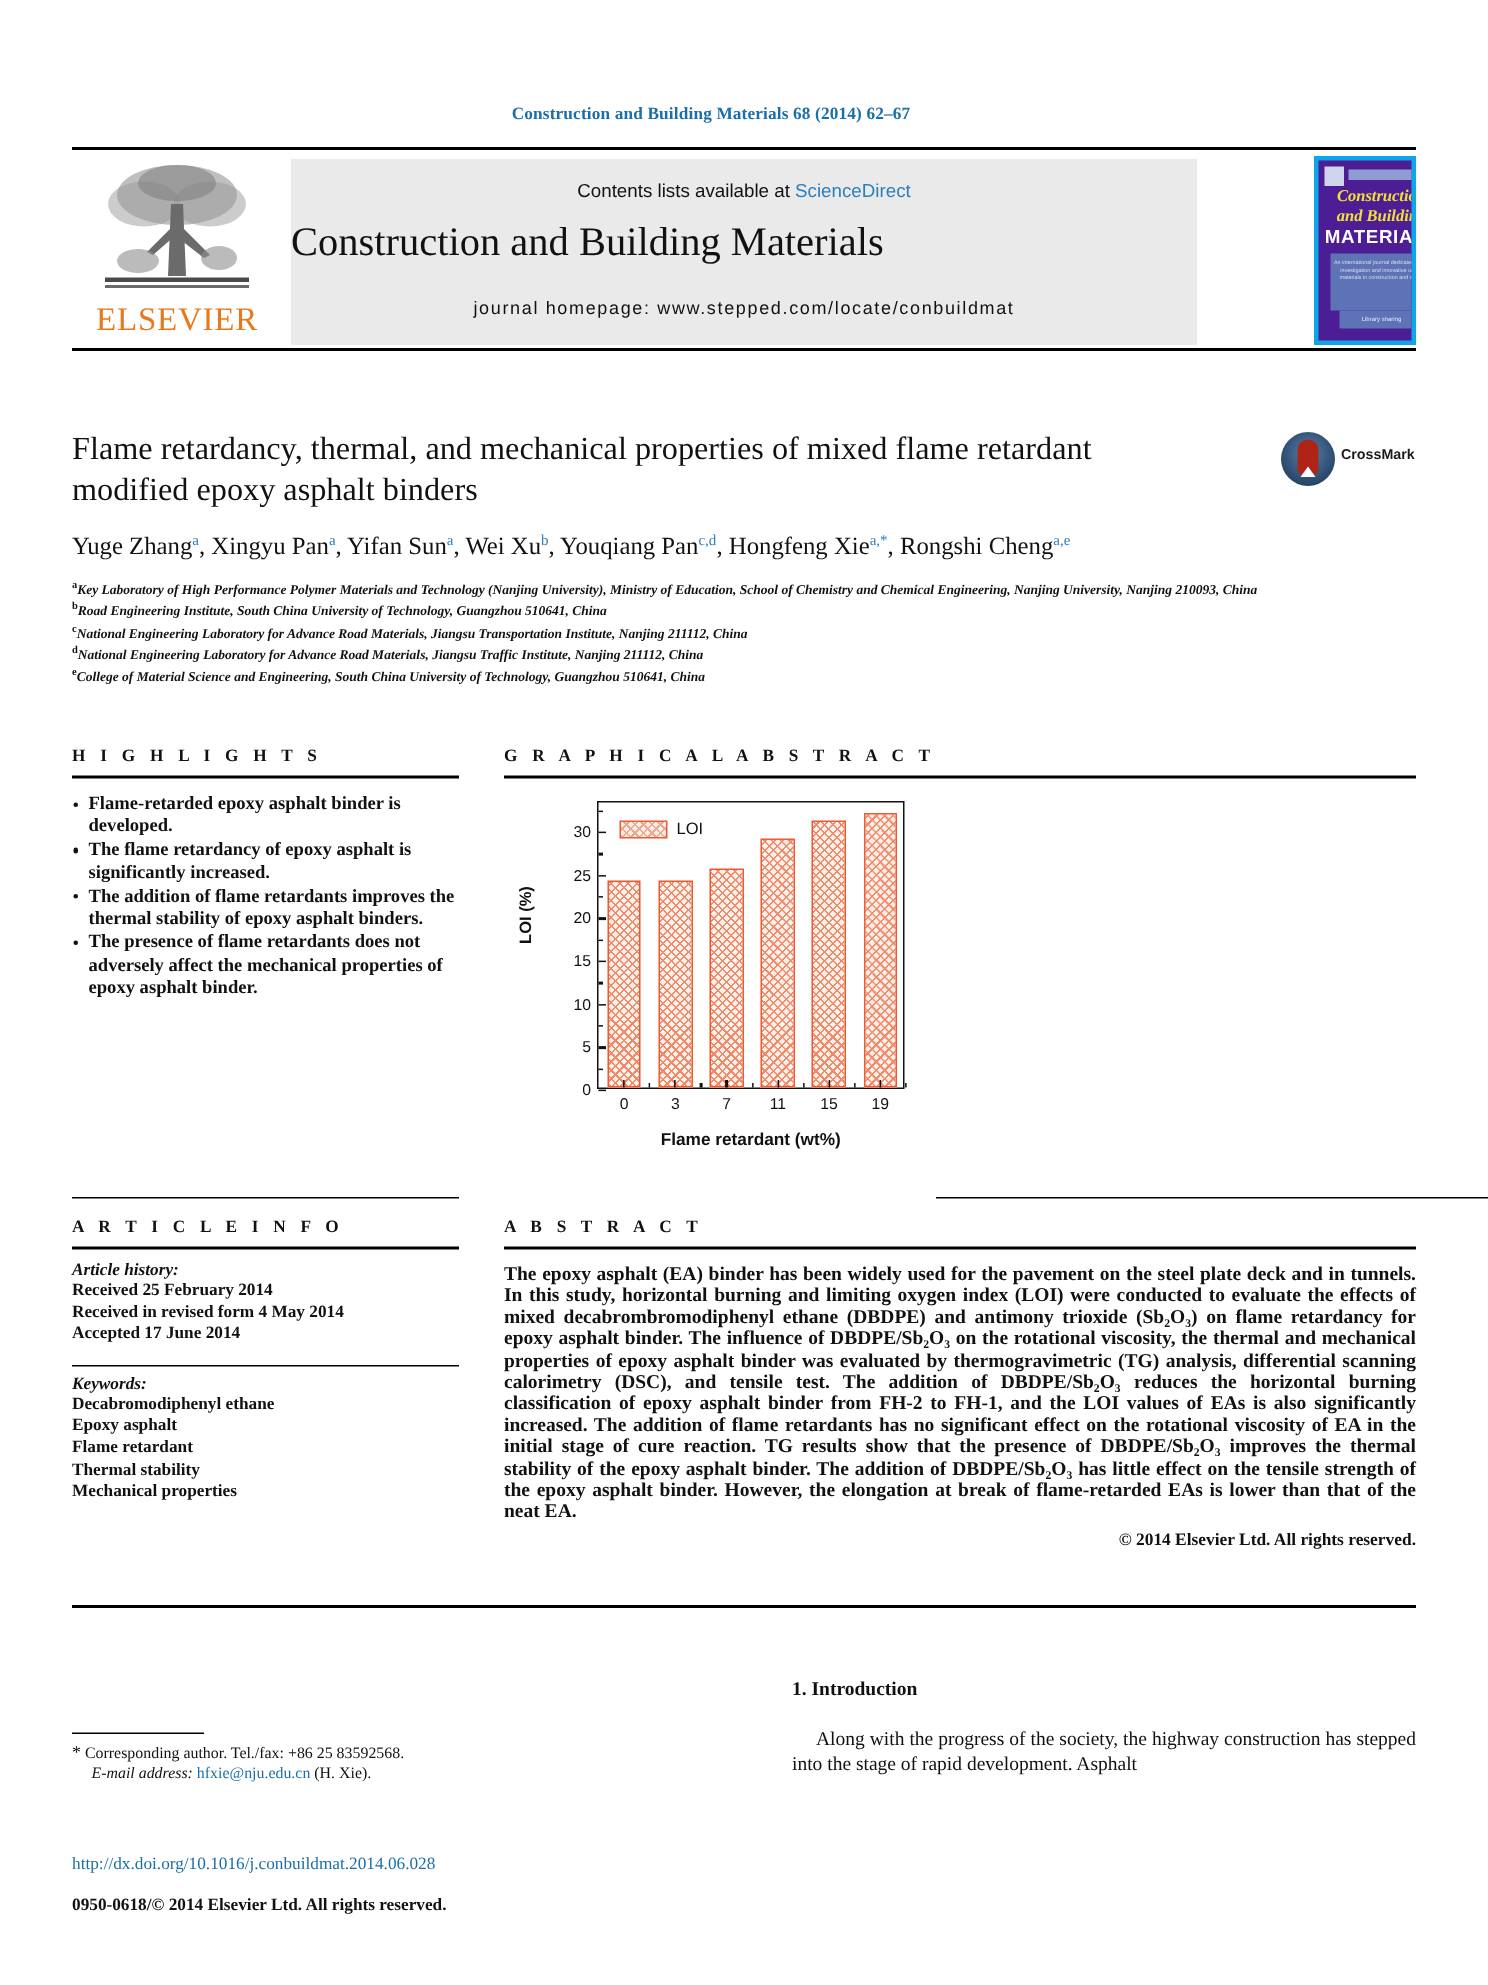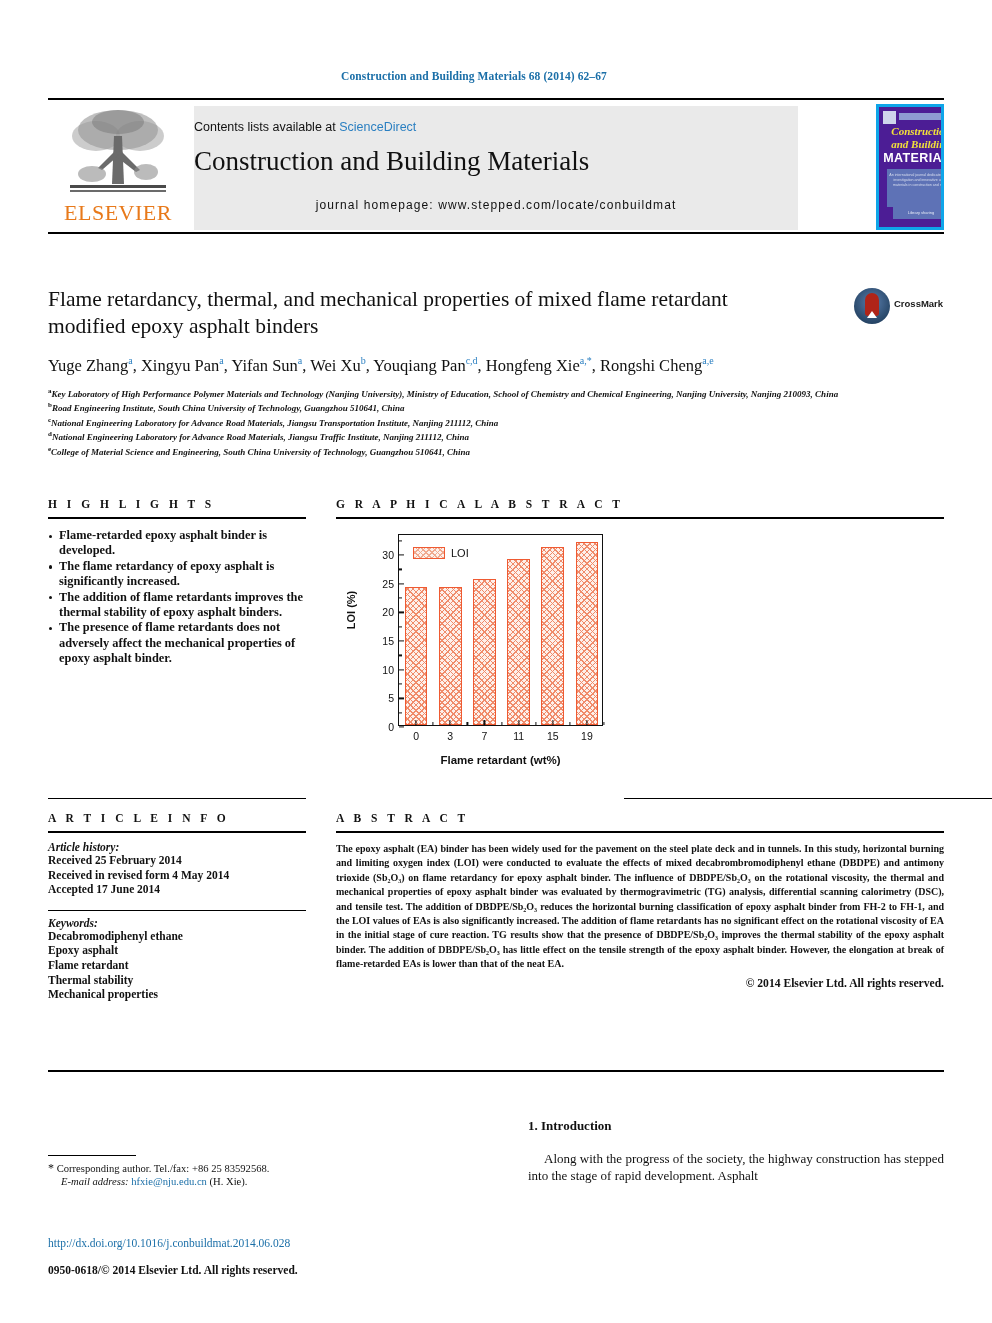--- a/index.html
+++ b/index.html
@@ -39,21 +39,21 @@
   .elsevier .word{
     position:absolute;left:0;top:96px;width:140px;text-align:center;
     color:#e8791a;font-family:"Liberation Serif",serif;
     font-size:22px;letter-spacing:0.5px;
   }
   .jbox{
     position:absolute;left:146px;top:6px;width:604px;height:124px;
     background:#eaeaea;
   }
   .contents{
-    position:absolute;left:0;top:14px;width:604px;text-align:left;
+    position:absolute;left:0;top:14px;width:604px;text-align:center;
     font-family:"Liberation Sans",sans-serif;font-size:12.5px;color:#111;
   }
   .contents a{color:#2a7fc1;text-decoration:none;}
   .jtitle{
     position:absolute;left:0;top:40px;width:604px;text-align:left;
     font-family:"Liberation Serif",serif;font-size:27px;color:#111;
   }
   .jhome{
     position:absolute;left:0;top:92px;width:604px;text-align:center;
     font-family:"Liberation Sans",sans-serif;font-size:12px;color:#111;
@@ -180,21 +180,21 @@
 
   
   .band2{position:absolute;left:48px;top:812px;width:896px;}
   .ai-label{font-family:"Liberation Serif",serif;font-style:italic;font-weight:bold;font-size:11.5px;color:#111;}
   .ai-line{font-family:"Liberation Serif",serif;font-weight:bold;font-size:11.5px;line-height:14.6px;color:#111;}
   .ai-rule{margin:13px 0 6px 0;border-top:1px solid #000;width:258px;}
   .kw-line{font-family:"Liberation Serif",serif;font-weight:bold;font-size:11.5px;line-height:14.6px;color:#111;}
 
   .abstract{
     margin-top:9px;width:608px;
-    font-family:"Liberation Serif",serif;font-weight:bold;font-size:10px;line-height:14.4px;
+    font-family:"Liberation Serif",serif;font-weight:bold;font-size:13px;line-height:14.4px;
     text-align:justify;color:#111;
   }
   .copyright{
     margin-top:5px;width:608px;text-align:right;
     font-family:"Liberation Serif",serif;font-weight:bold;font-size:11.6px;color:#111;
   }
   .band2-bottom{position:absolute;left:0;top:258px;width:896px;border-top:2px solid #000;}
 
   
   .intro{position:absolute;left:528px;top:1118px;width:416px;}

